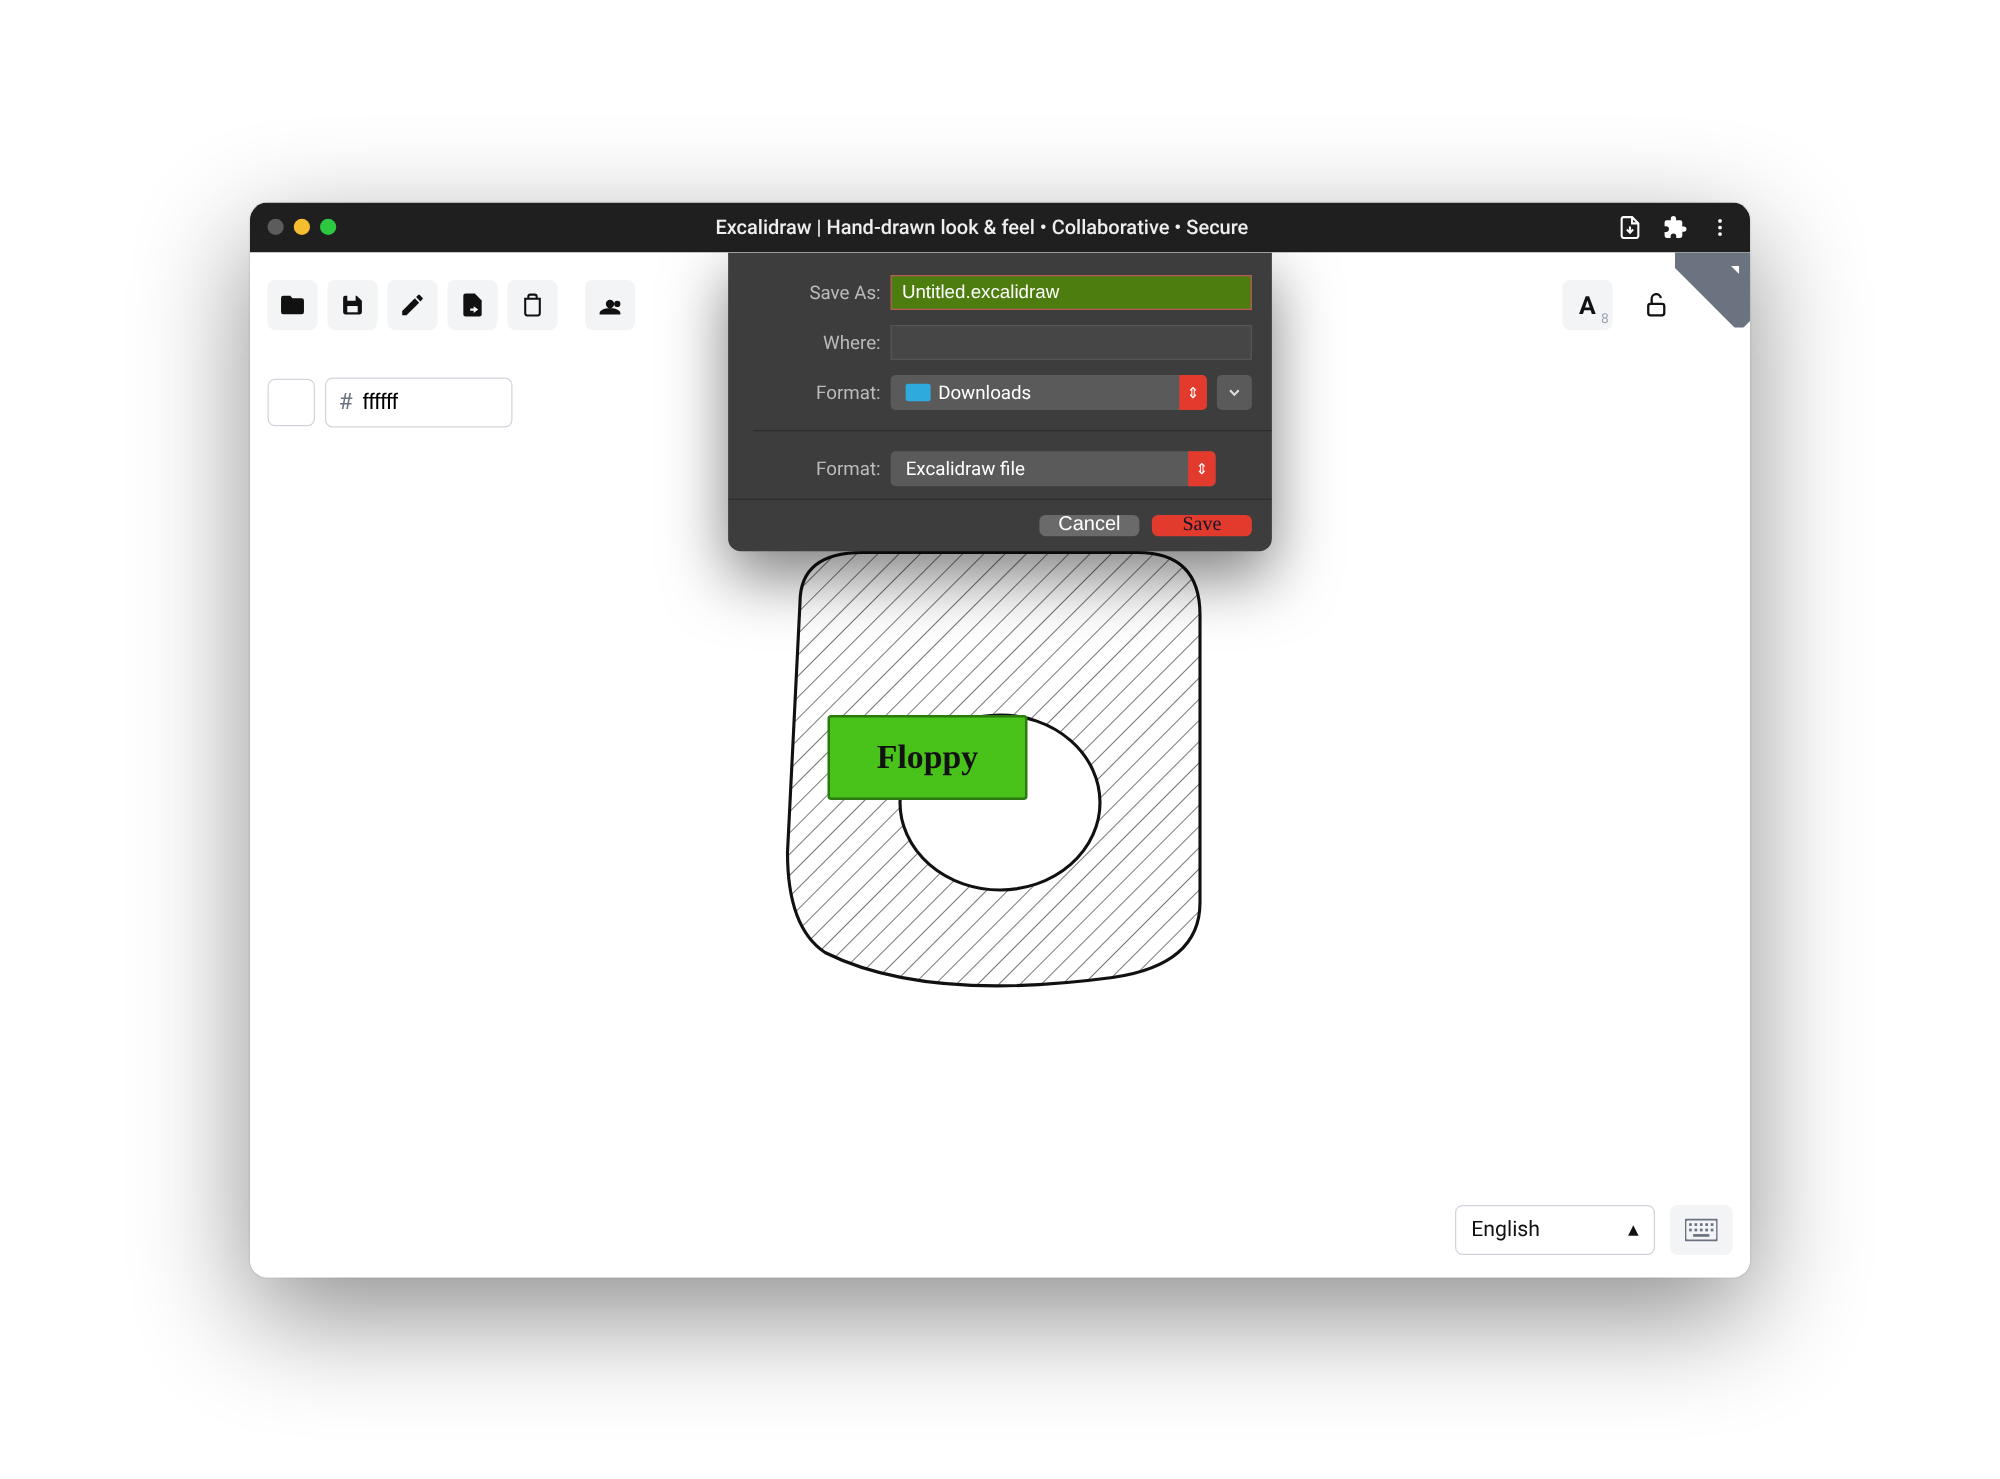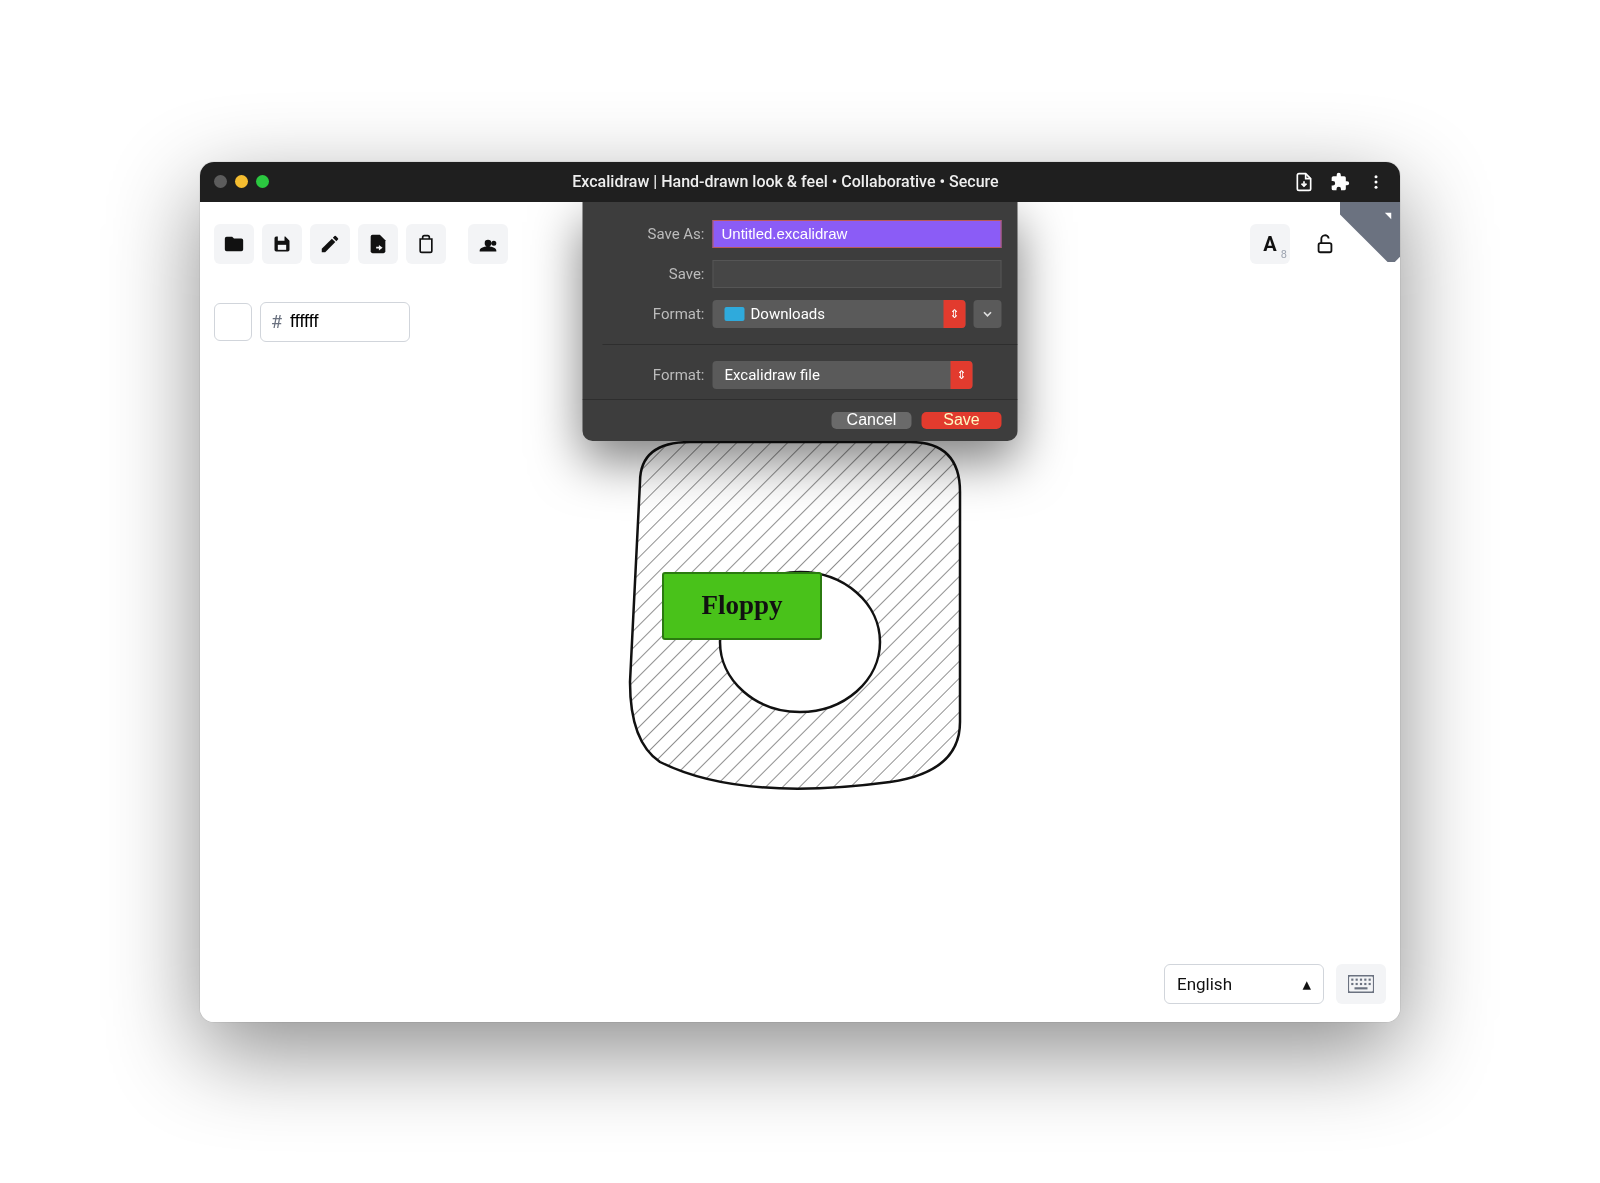--- a/index.html
+++ b/index.html
@@ -117,21 +117,21 @@
     overflow:hidden;
     font-size:15px;
     z-index:20;
   }
   .dlg-body { padding:18px 16px 10px 16px; display:grid; grid-template-columns:86px 1fr; row-gap:12px; column-gap:8px; align-items:center;margin-left:20px; }
   .dlg-label { text-align:right; color:#bbb; }
   .dlg-input {
     height:28px; border:1px solid #b85a5a; background:#464646;
     color:#fff; padding:0 8px; font-size:15px; border-radius:0; outline:none;
   }
-  .dlg-input.selected { background:#8b5cf6; }
+  .dlg-input.selected { background:#4d7c0f; }
   .dlg-sel-row { display:flex; gap:8px; align-items:center; }
   .dlg-select {
     flex:1; height:28px; background:#5a5a5a; color:#fff; display:flex; align-items:center; padding:0 12px;
     border-radius:4px; position:relative;
   }
   .dlg-select .spinner {
     position:absolute; right:0; top:0; height:28px; width:22px; background:#e23b2e;
     border-radius:0 4px 4px 0; display:flex; align-items:center; justify-content:center; font-size:12px; color:#fff;
   }
   .dlr-folder-icon { width:20px; height:14px; border-radius:2px; background:#2faadc; margin-right:6px; position:relative; display:inline-block;}
@@ -141,21 +141,21 @@
   }
   .dlg-sep { grid-column:1 / -1; height:1px; background:#2e2e2e; margin:4px -16px; }
   .dlg-foot {
     border-top:1px solid #2e2e2e; padding:12px 16px; display:flex; justify-content:flex-end; gap:10px;
   }
   .dlg-btn {
     min-width:80px; height:17px; border-radius:5px; border:none; font-size:16px; cursor:pointer;
     display:flex; align-items:center; justify-content:center;
   }
   .dlg-cancel { background:#6a6a6a; color:#fff; }
-  .dlg-save   { background:#e23b2e; color:#fef9c3; }
+  .dlg-save   { background:#e23b2e; color:#0f172a;font-family:Liberation Serif, serif; }
 
   
   .sticky {
     position:absolute; left:72px; top:170px; width:160px; height:68px; background:#49c21a;
     border:2px solid #2b7a10; border-radius:3px;
     display:flex; align-items:center; justify-content:center;
     font-family: "Comic Sans MS", "Marker Felt", cursive;
     font-weight:700; font-size:27px; color:#111;
     transform:rotate(0deg);
   }
@@ -306,21 +306,21 @@
             <rect x="6" y="11" width="12" height="2"></rect>
           </svg>
       </div>
     </div>
 
     <div class="dialog">
       <div class="dlg-body">
         <div class="dlg-label">Save As:</div>
         <input class="dlg-input selected" value="Untitled.excalidraw" style="">
 
-        <div class="dlg-label">Save:</div>
+        <div class="dlg-label">Where:</div>
         <input class="dlg-input" style="border-color: rgb(85, 85, 85);" value="">
 
         <div class="dlg-label">Format:</div>
         <div class="dlg-sel-row">
           <div class="dlg-select">
             <span class="dlr-folder-icon"></span>
             <span>Downloads</span>
             <span class="spinner">⇕</span>
           </div>
           <div class="expand-btn">

